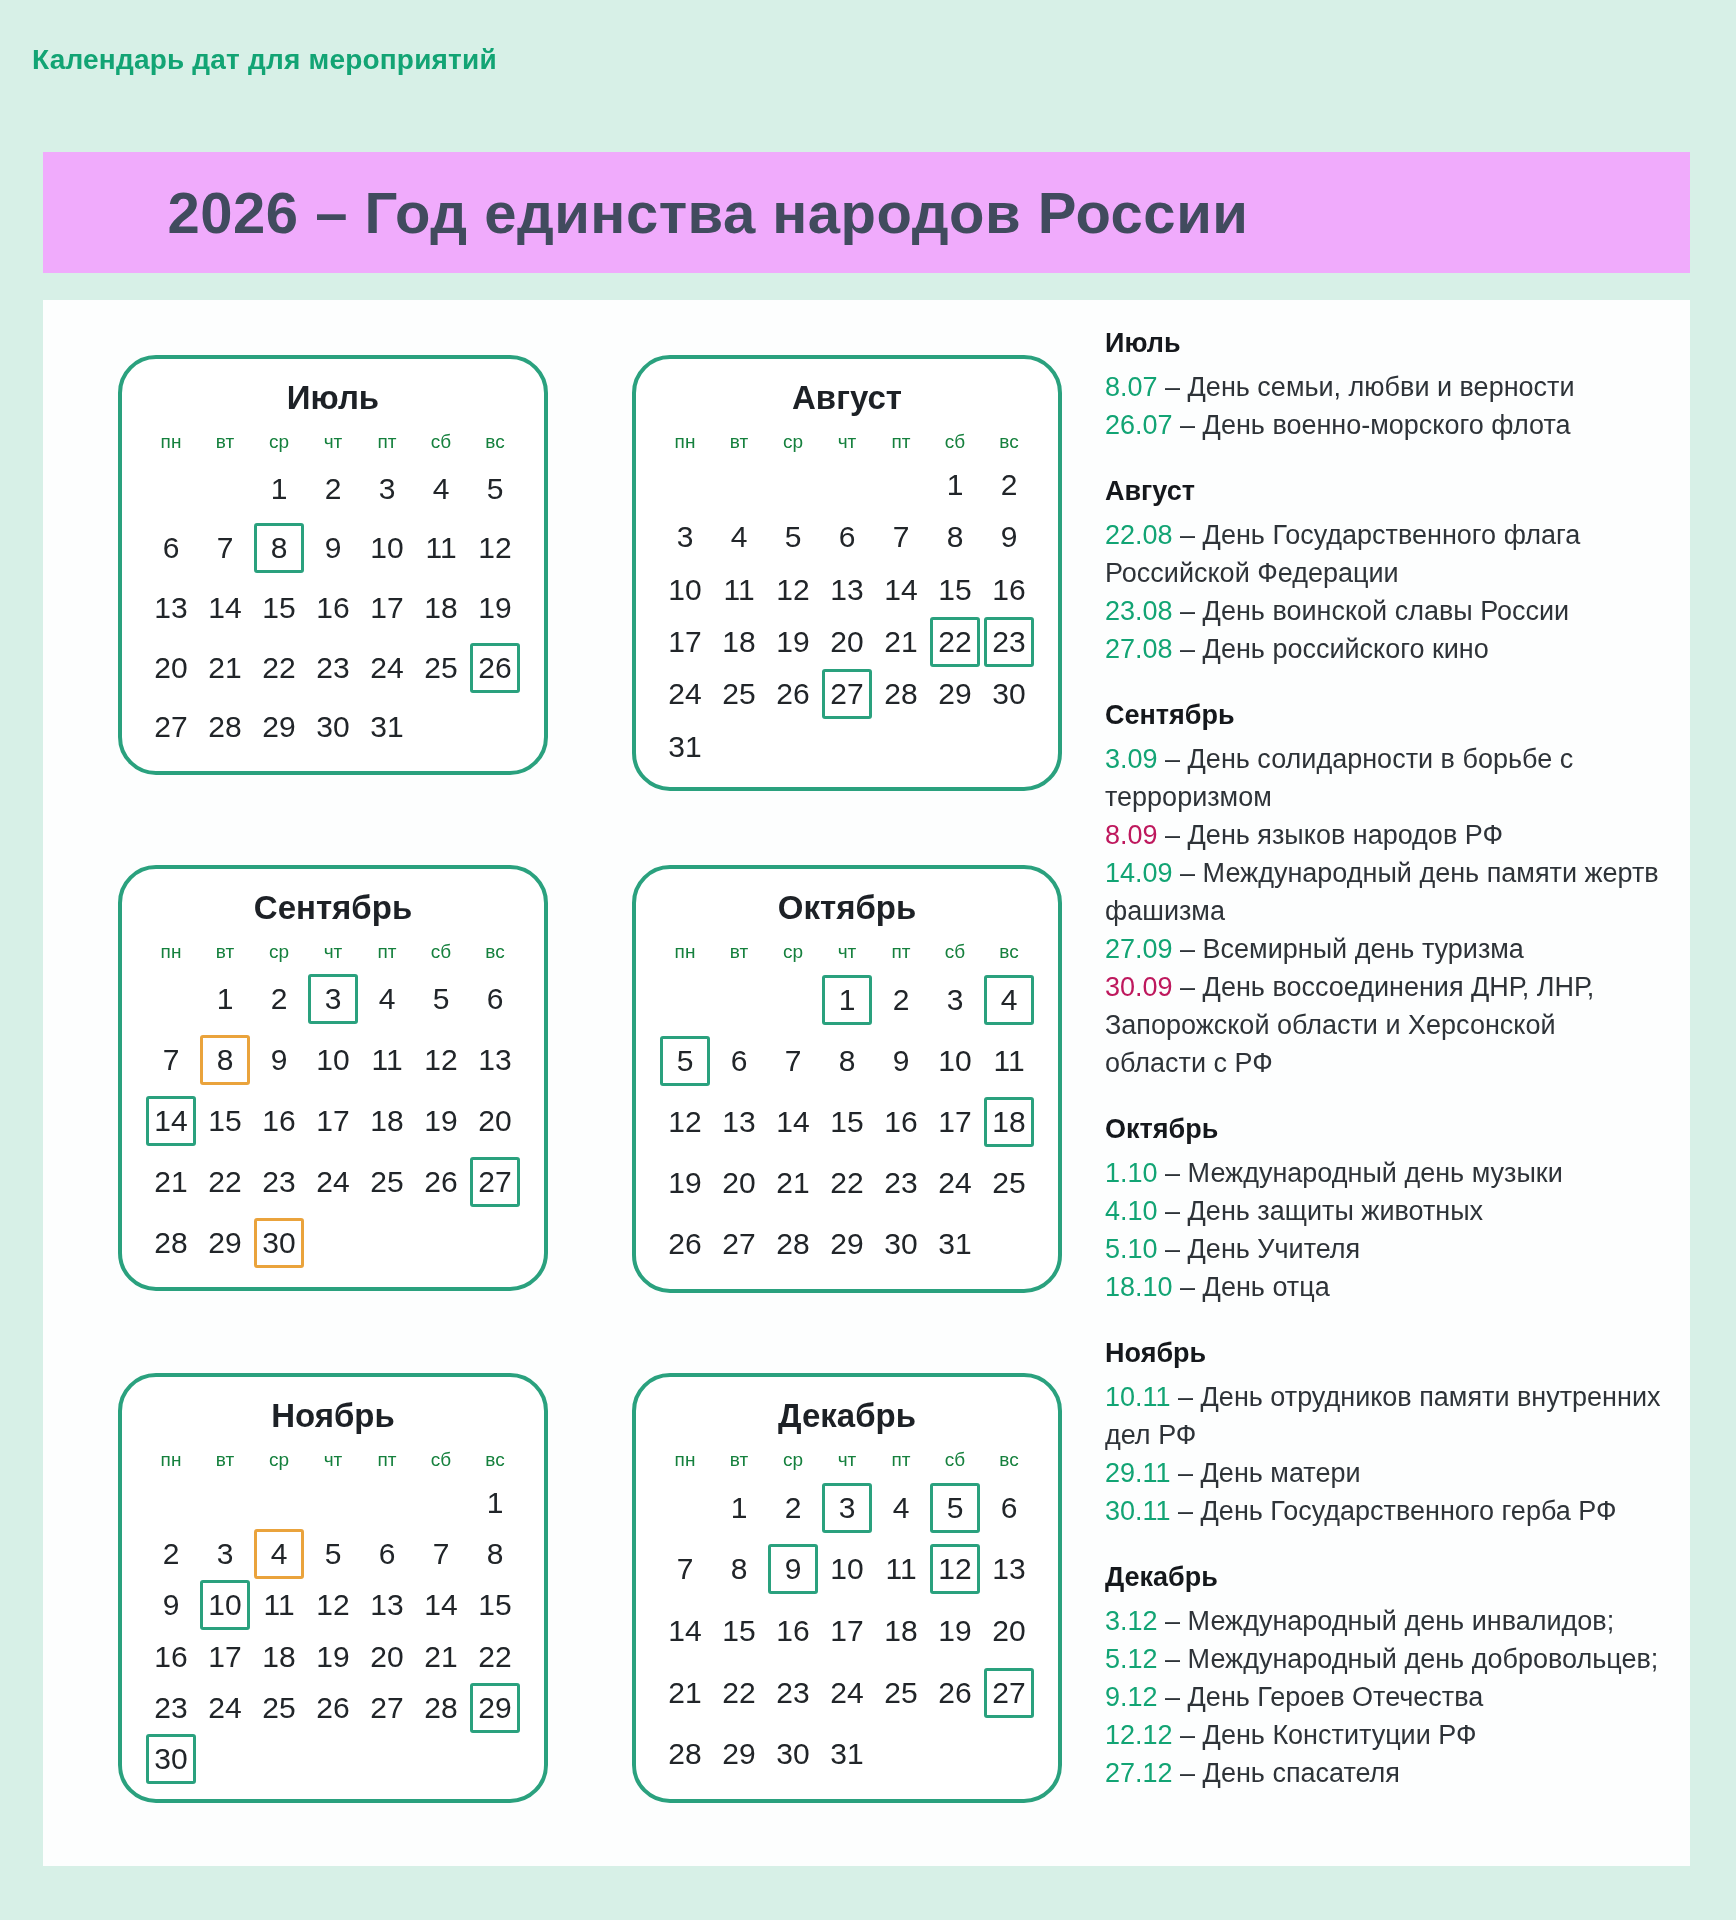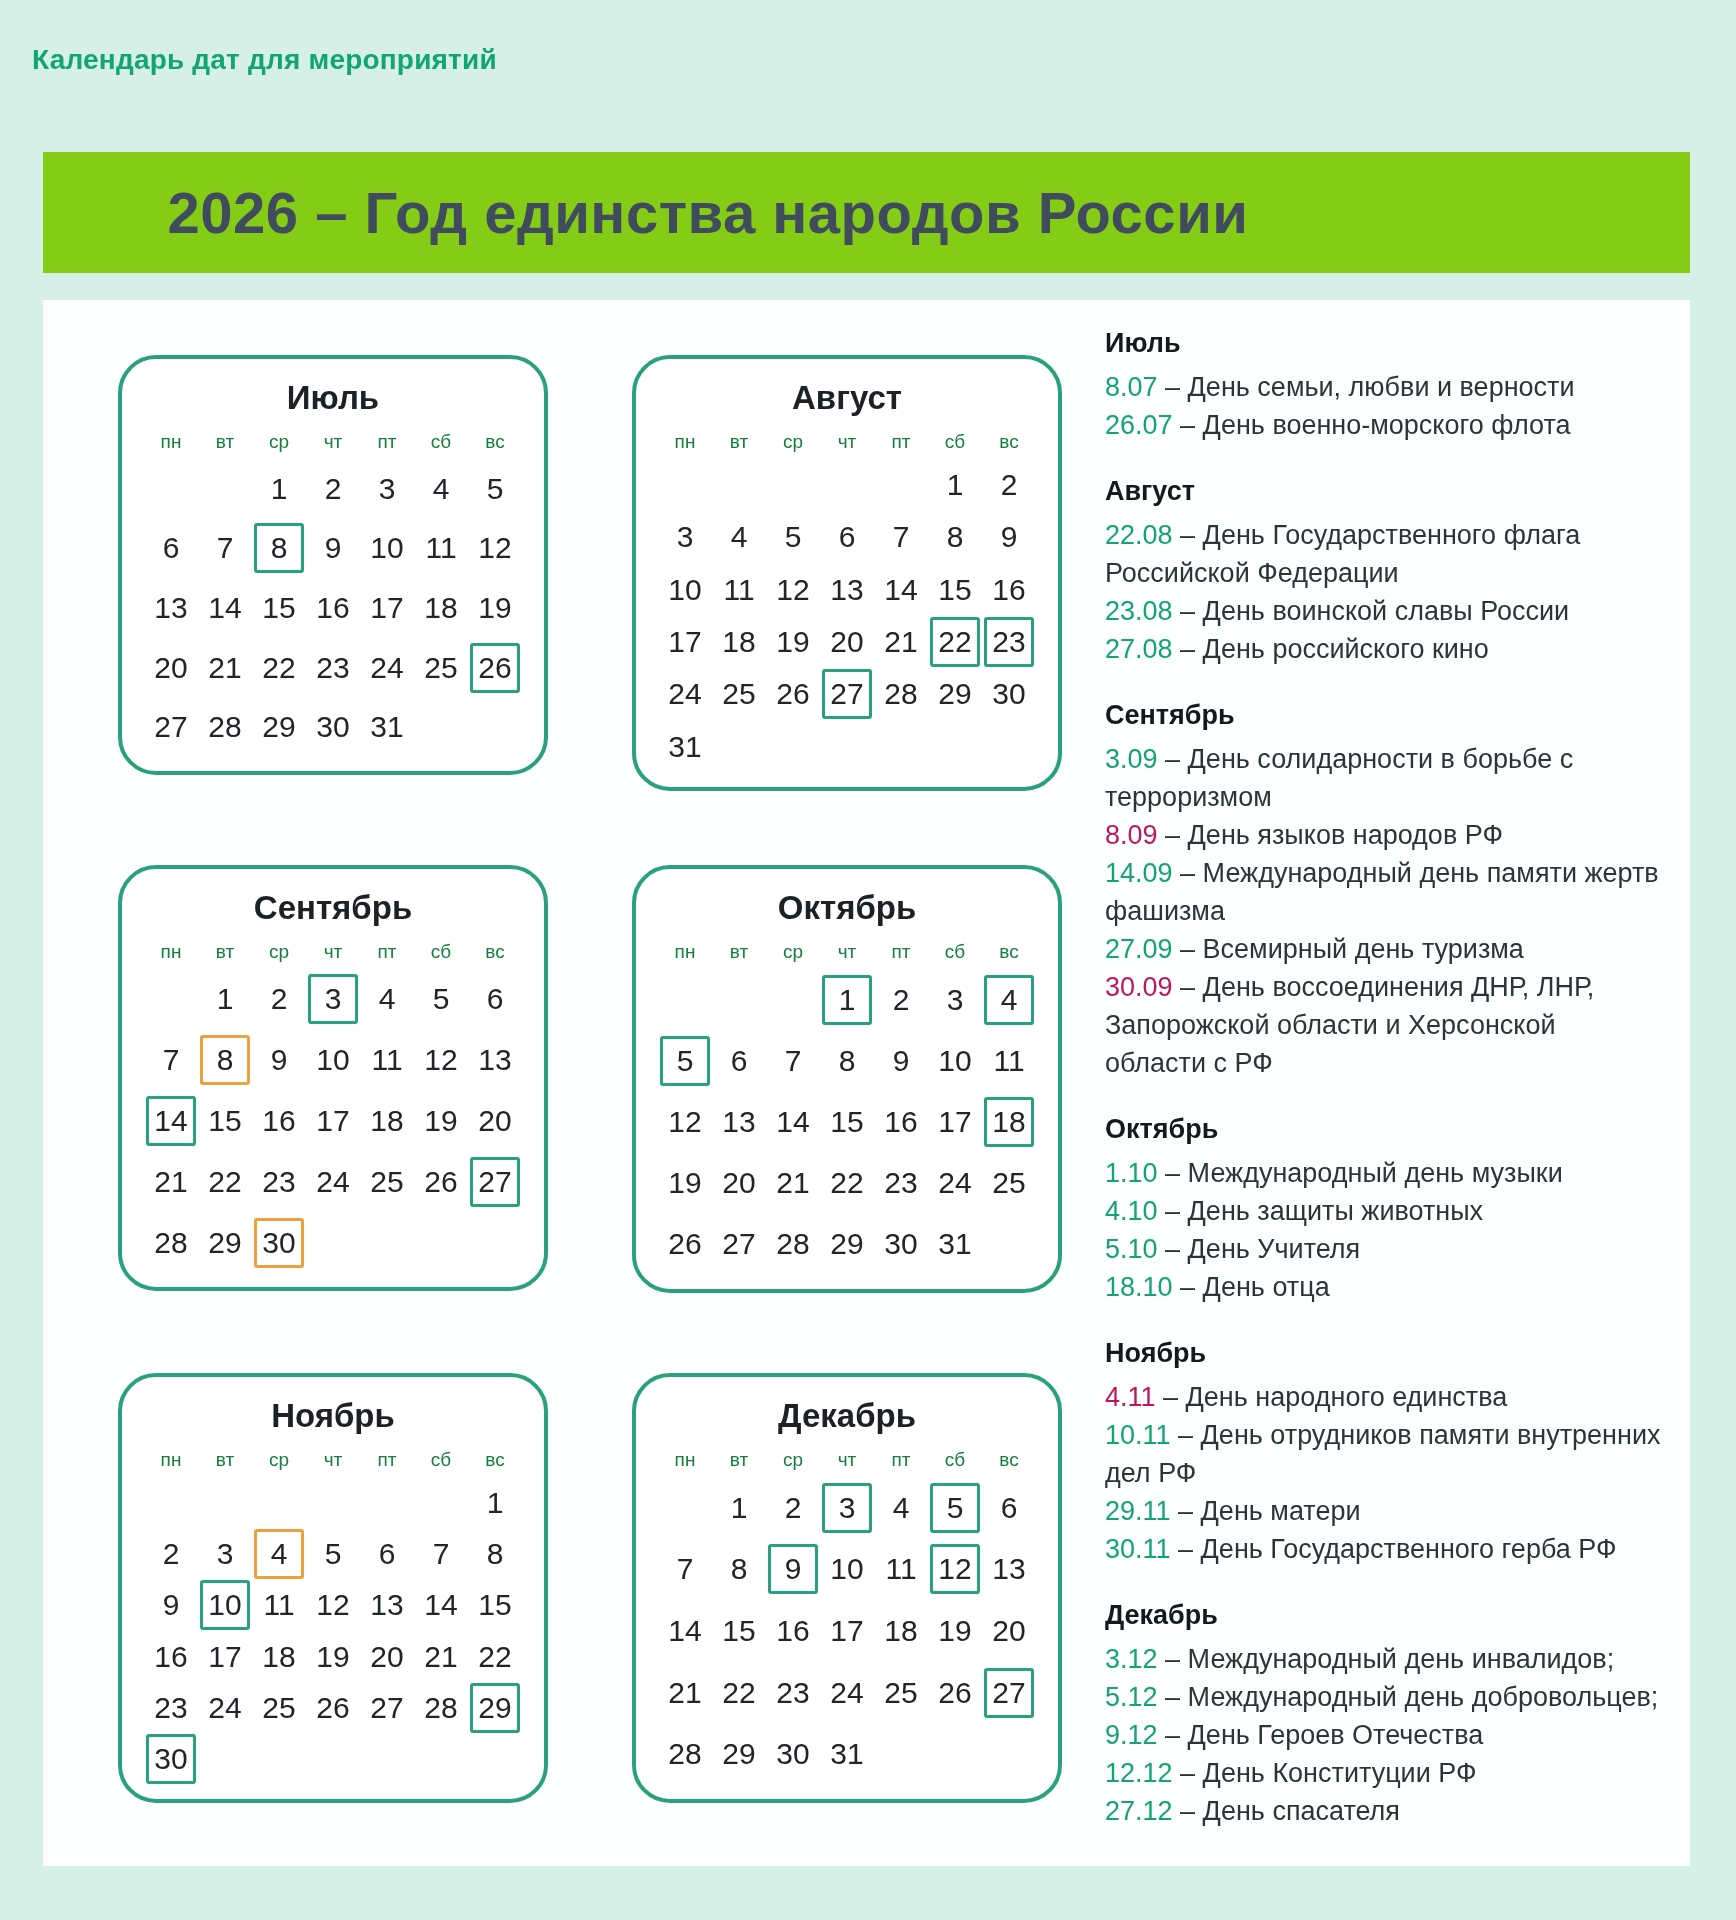--- a/index.html
+++ b/index.html
@@ -8,21 +8,21 @@
     background:#d7f0e7;
     font-family:"Liberation Sans","DejaVu Sans",sans-serif;
     -webkit-font-smoothing:antialiased;
   }
   .page-title{
     position:absolute;left:32px;top:44px;
     font-size:28px;font-weight:600;color:#12a474;letter-spacing:.2px;
   }
   .banner{
     position:absolute;left:43px;top:152px;width:1647px;height:121px;
-    background:#84cc16;
+    background:#f0abfc;
   }
   .banner-inner{
     position:absolute;left:0;top:0;width:1330px;height:121px;
     display:flex;align-items:center;justify-content:center;
   }
   .banner-title{
     font-size:58px;font-weight:700;color:#414b5e;letter-spacing:.5px;
   }
   .panel{
     position:absolute;left:43px;top:300px;width:1647px;height:1566px;
@@ -413,21 +413,20 @@
       </div>
       <div class="ev-section">
         <div class="ev-month">Октябрь</div>
         <p class="ev-line"><span class="ev-date green">1.10</span><span> – Международный день музыки</span></p>
         <p class="ev-line"><span class="ev-date green">4.10</span><span> – День защиты животных</span></p>
         <p class="ev-line"><span class="ev-date green">5.10</span><span> – День Учителя</span></p>
         <p class="ev-line"><span class="ev-date green">18.10</span><span> – День отца</span></p>
       </div>
       <div class="ev-section">
         <div class="ev-month">Ноябрь</div>
-        <p class="ev-line"><span class="ev-date orange">4.11</span><span> – День народного единства</span></p>
         <p class="ev-line"><span class="ev-date green">10.11</span><span> – День отрудников памяти внутренних дел РФ</span></p>
         <p class="ev-line"><span class="ev-date green">29.11</span><span> – День матери</span></p>
         <p class="ev-line"><span class="ev-date green">30.11</span><span> – День Государственного герба РФ</span></p>
       </div>
       <div class="ev-section">
         <div class="ev-month">Декабрь</div>
         <p class="ev-line"><span class="ev-date green">3.12</span><span> – Международный день инвалидов;</span></p>
         <p class="ev-line"><span class="ev-date green">5.12</span><span> – Международный день добровольцев;</span></p>
         <p class="ev-line"><span class="ev-date green">9.12</span><span> – День Героев Отечества</span></p>
         <p class="ev-line"><span class="ev-date green">12.12</span><span> – День Конституции РФ</span></p>

